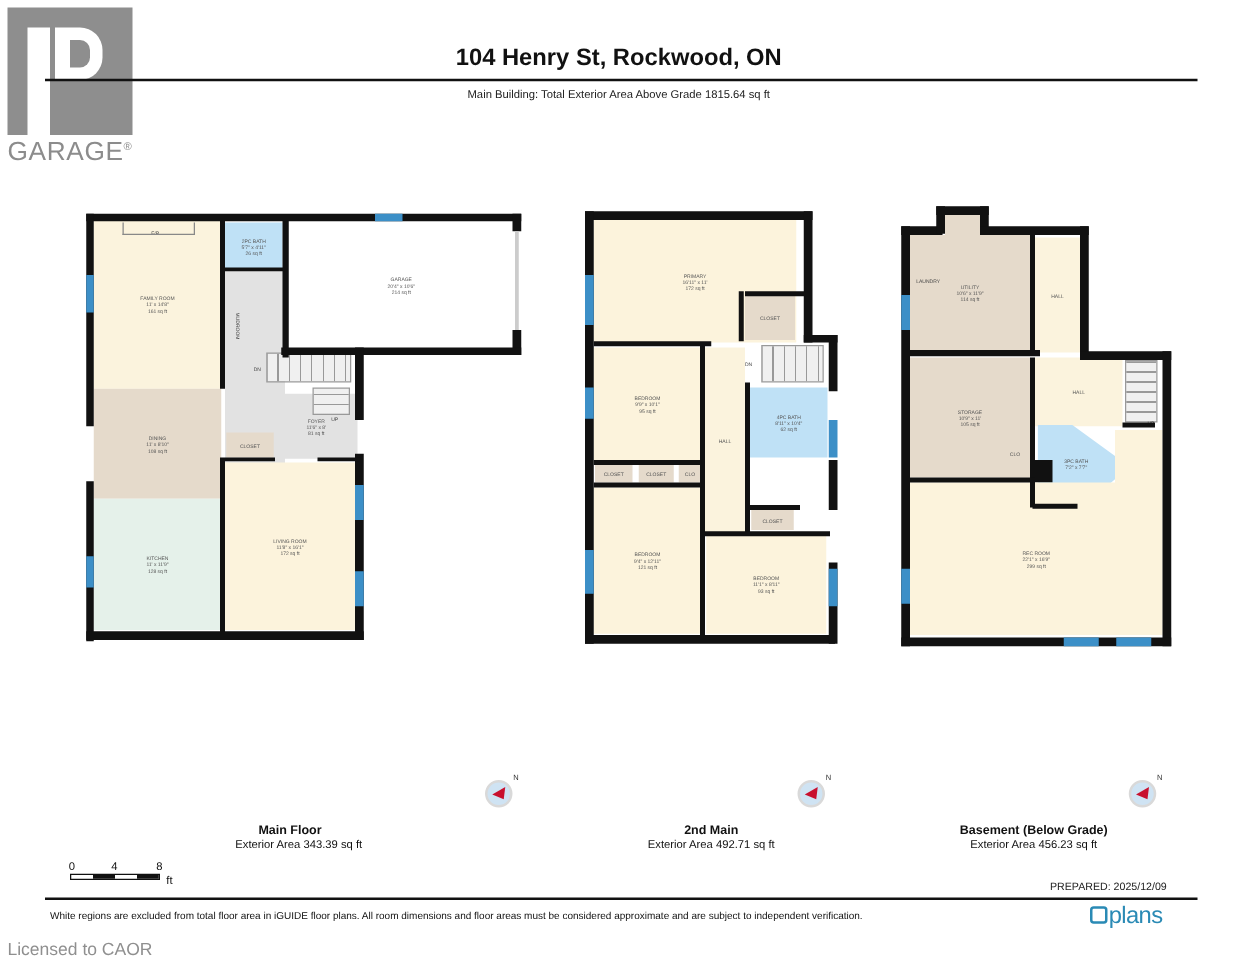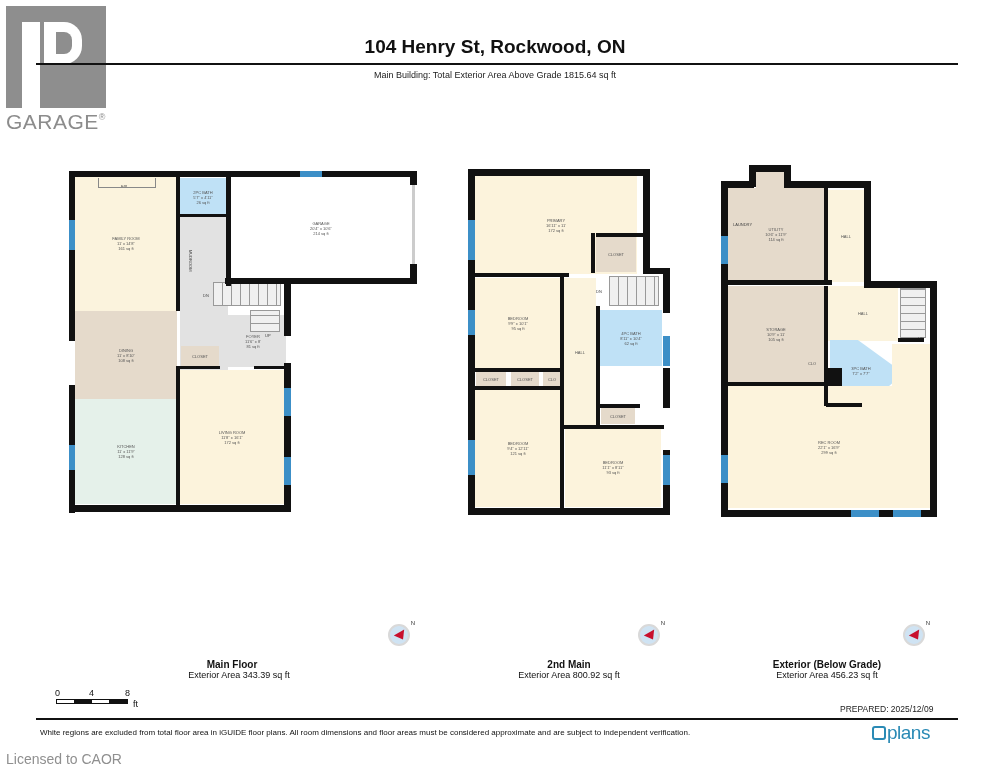--- a/index.html
+++ b/index.html
@@ -306,22 +306,22 @@
     <div class="n">N</div>
   </div>
 <div class="abs compass" style="left:903px;top:624px;">
     <div class="needle"></div>
     <div class="n">N</div>
   </div>
 
 <div class="abs floor-name" style="left:132px;top:659px;">Main Floor</div>
 <div class="abs floor-area" style="left:139px;top:670px;">Exterior Area 343.39 sq ft</div>
 <div class="abs floor-name" style="left:469px;top:659px;">2nd Main</div>
-<div class="abs floor-area" style="left:469px;top:670px;">Exterior Area 800.92 sq ft</div>
-<div class="abs floor-name" style="left:727px;top:659px;">Exterior (Below Grade)</div>
+<div class="abs floor-area" style="left:469px;top:670px;">Exterior Area 492.71 sq ft</div>
+<div class="abs floor-name" style="left:727px;top:659px;">Basement (Below Grade)</div>
 <div class="abs floor-area" style="left:727px;top:670px;">Exterior Area 456.23 sq ft</div>
 
 <div class="abs scale-lbl" style="left:55px;top:688px;">0</div>
 <div class="abs scale-lbl" style="left:89px;top:688px;">4</div>
 <div class="abs scale-lbl" style="left:125px;top:688px;">8</div>
 <div class="abs scale-bar"></div>
 <div class="abs scale-lbl" style="left:133px;top:699px;">ft</div>
 
 <div class="abs prepared">PREPARED: 2025/12/09</div>
 <div class="abs footer-rule"></div>

